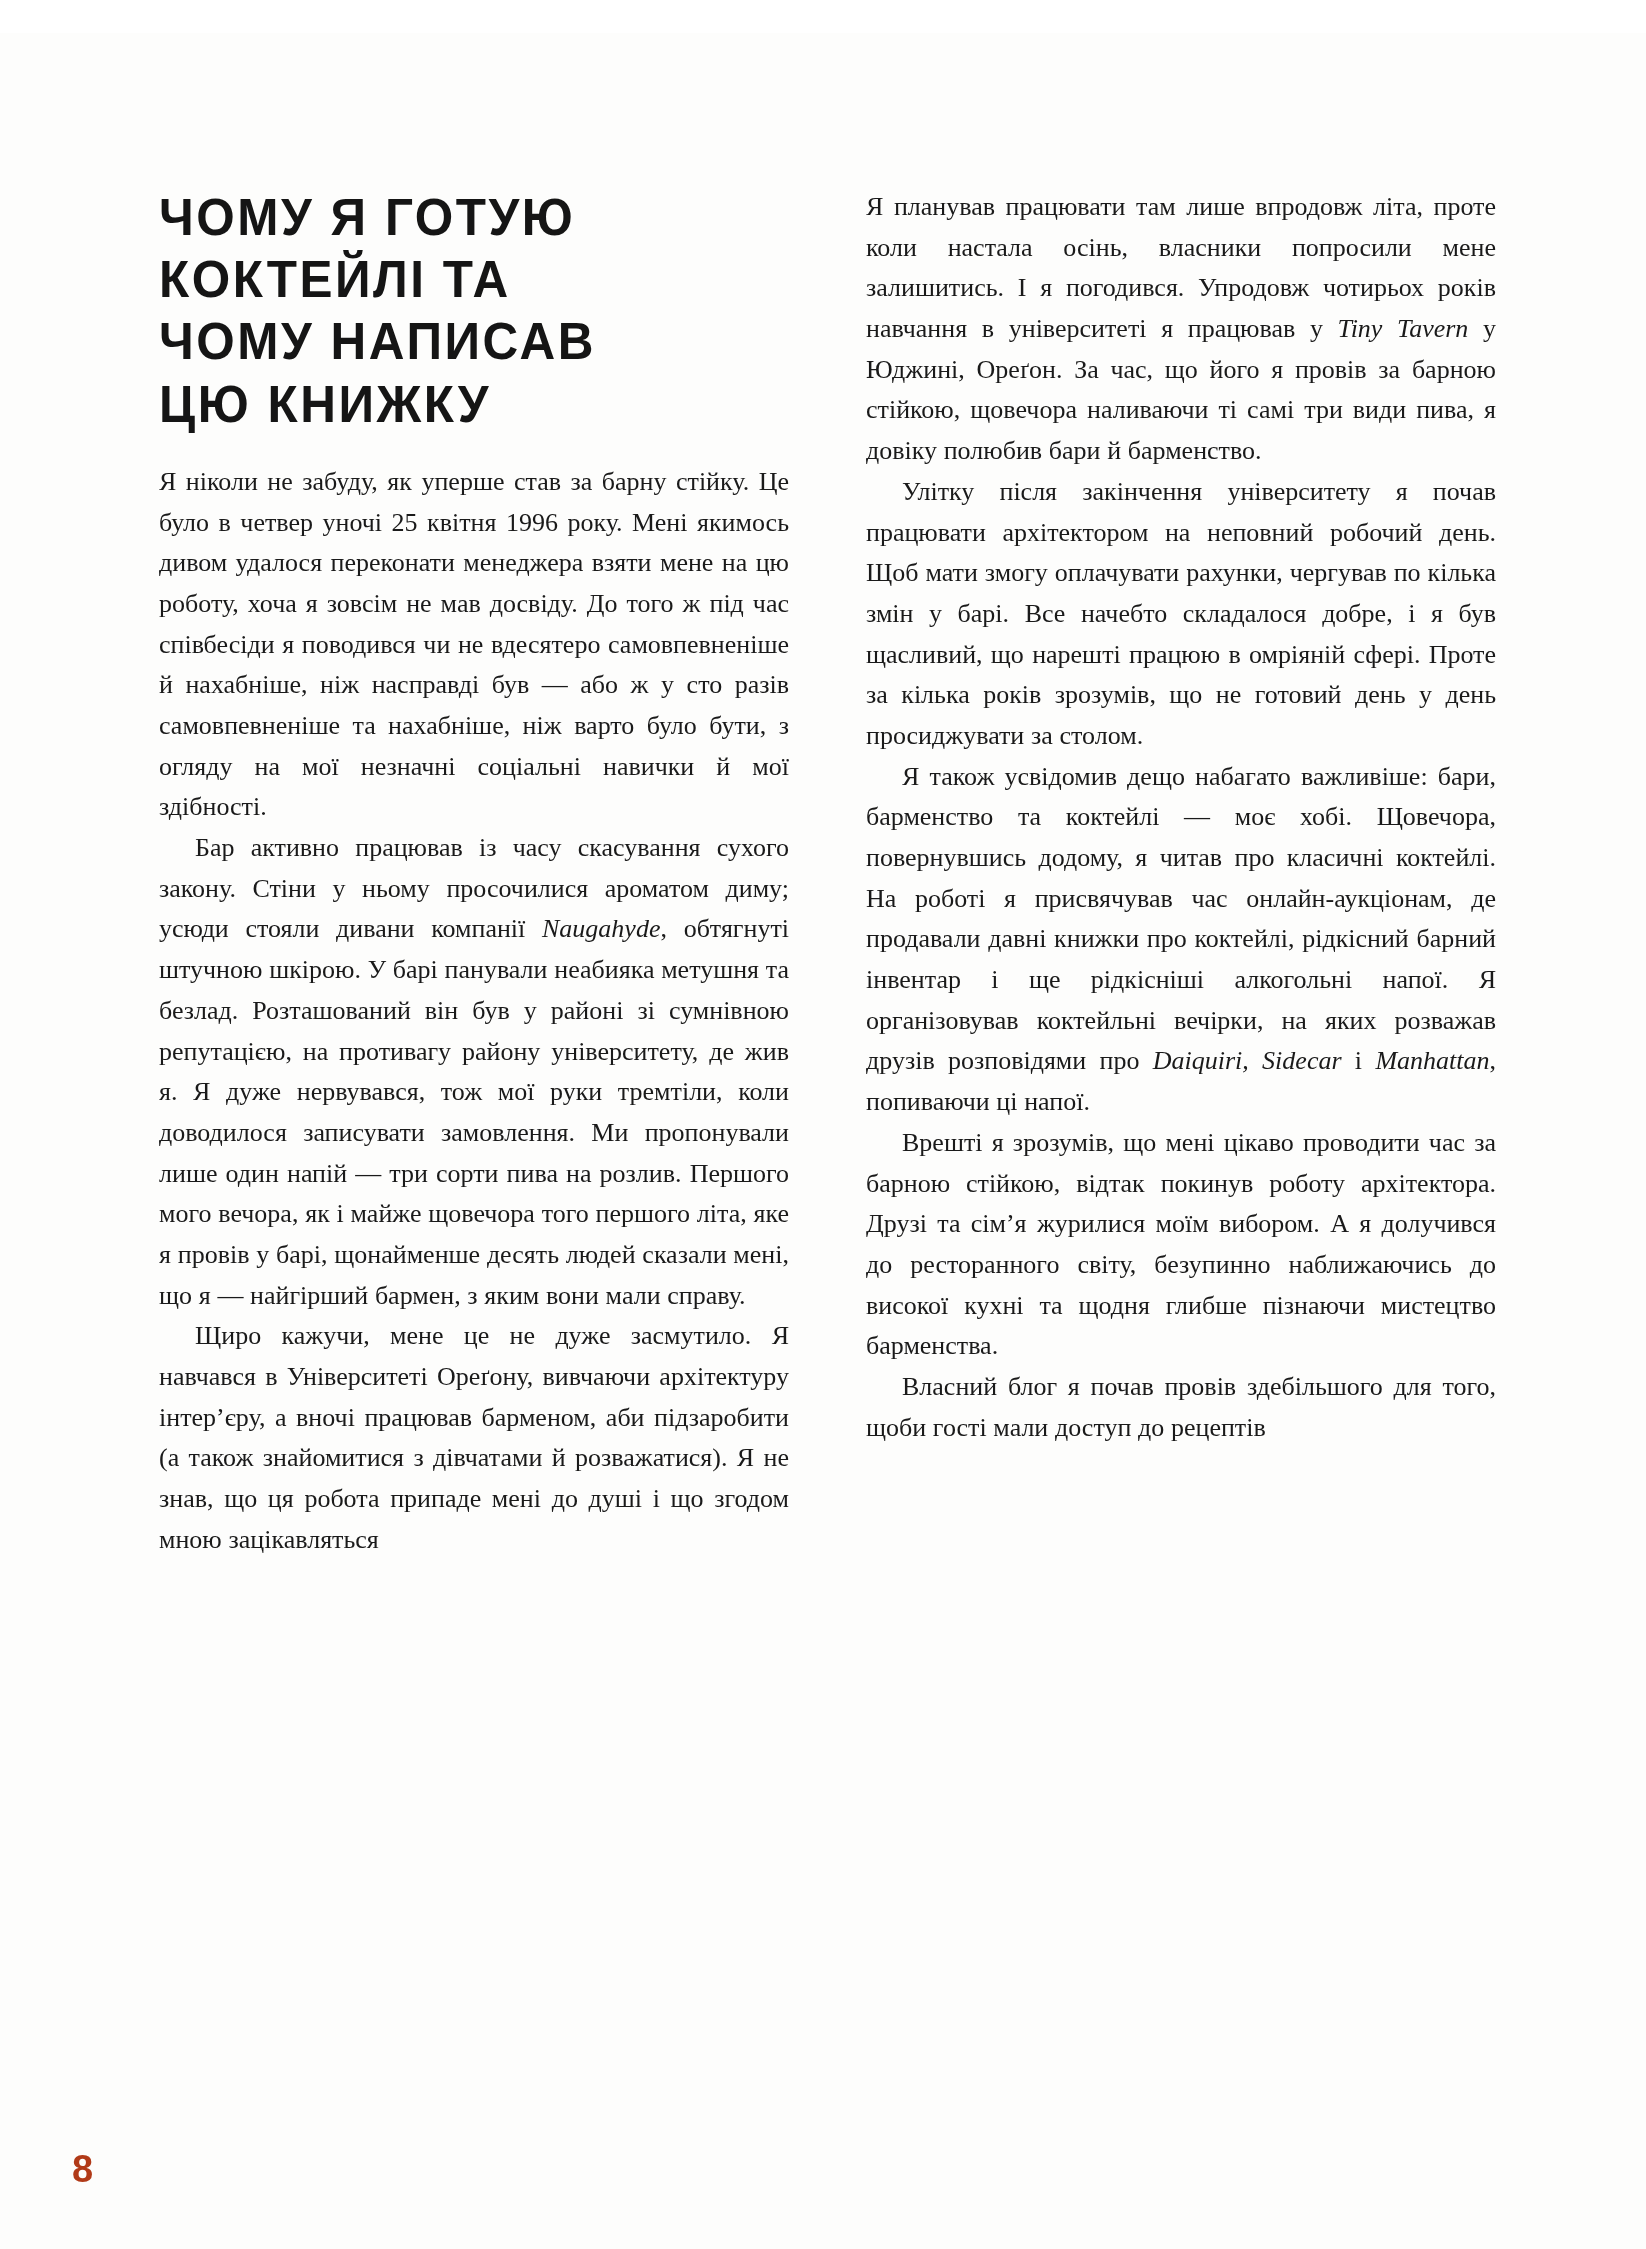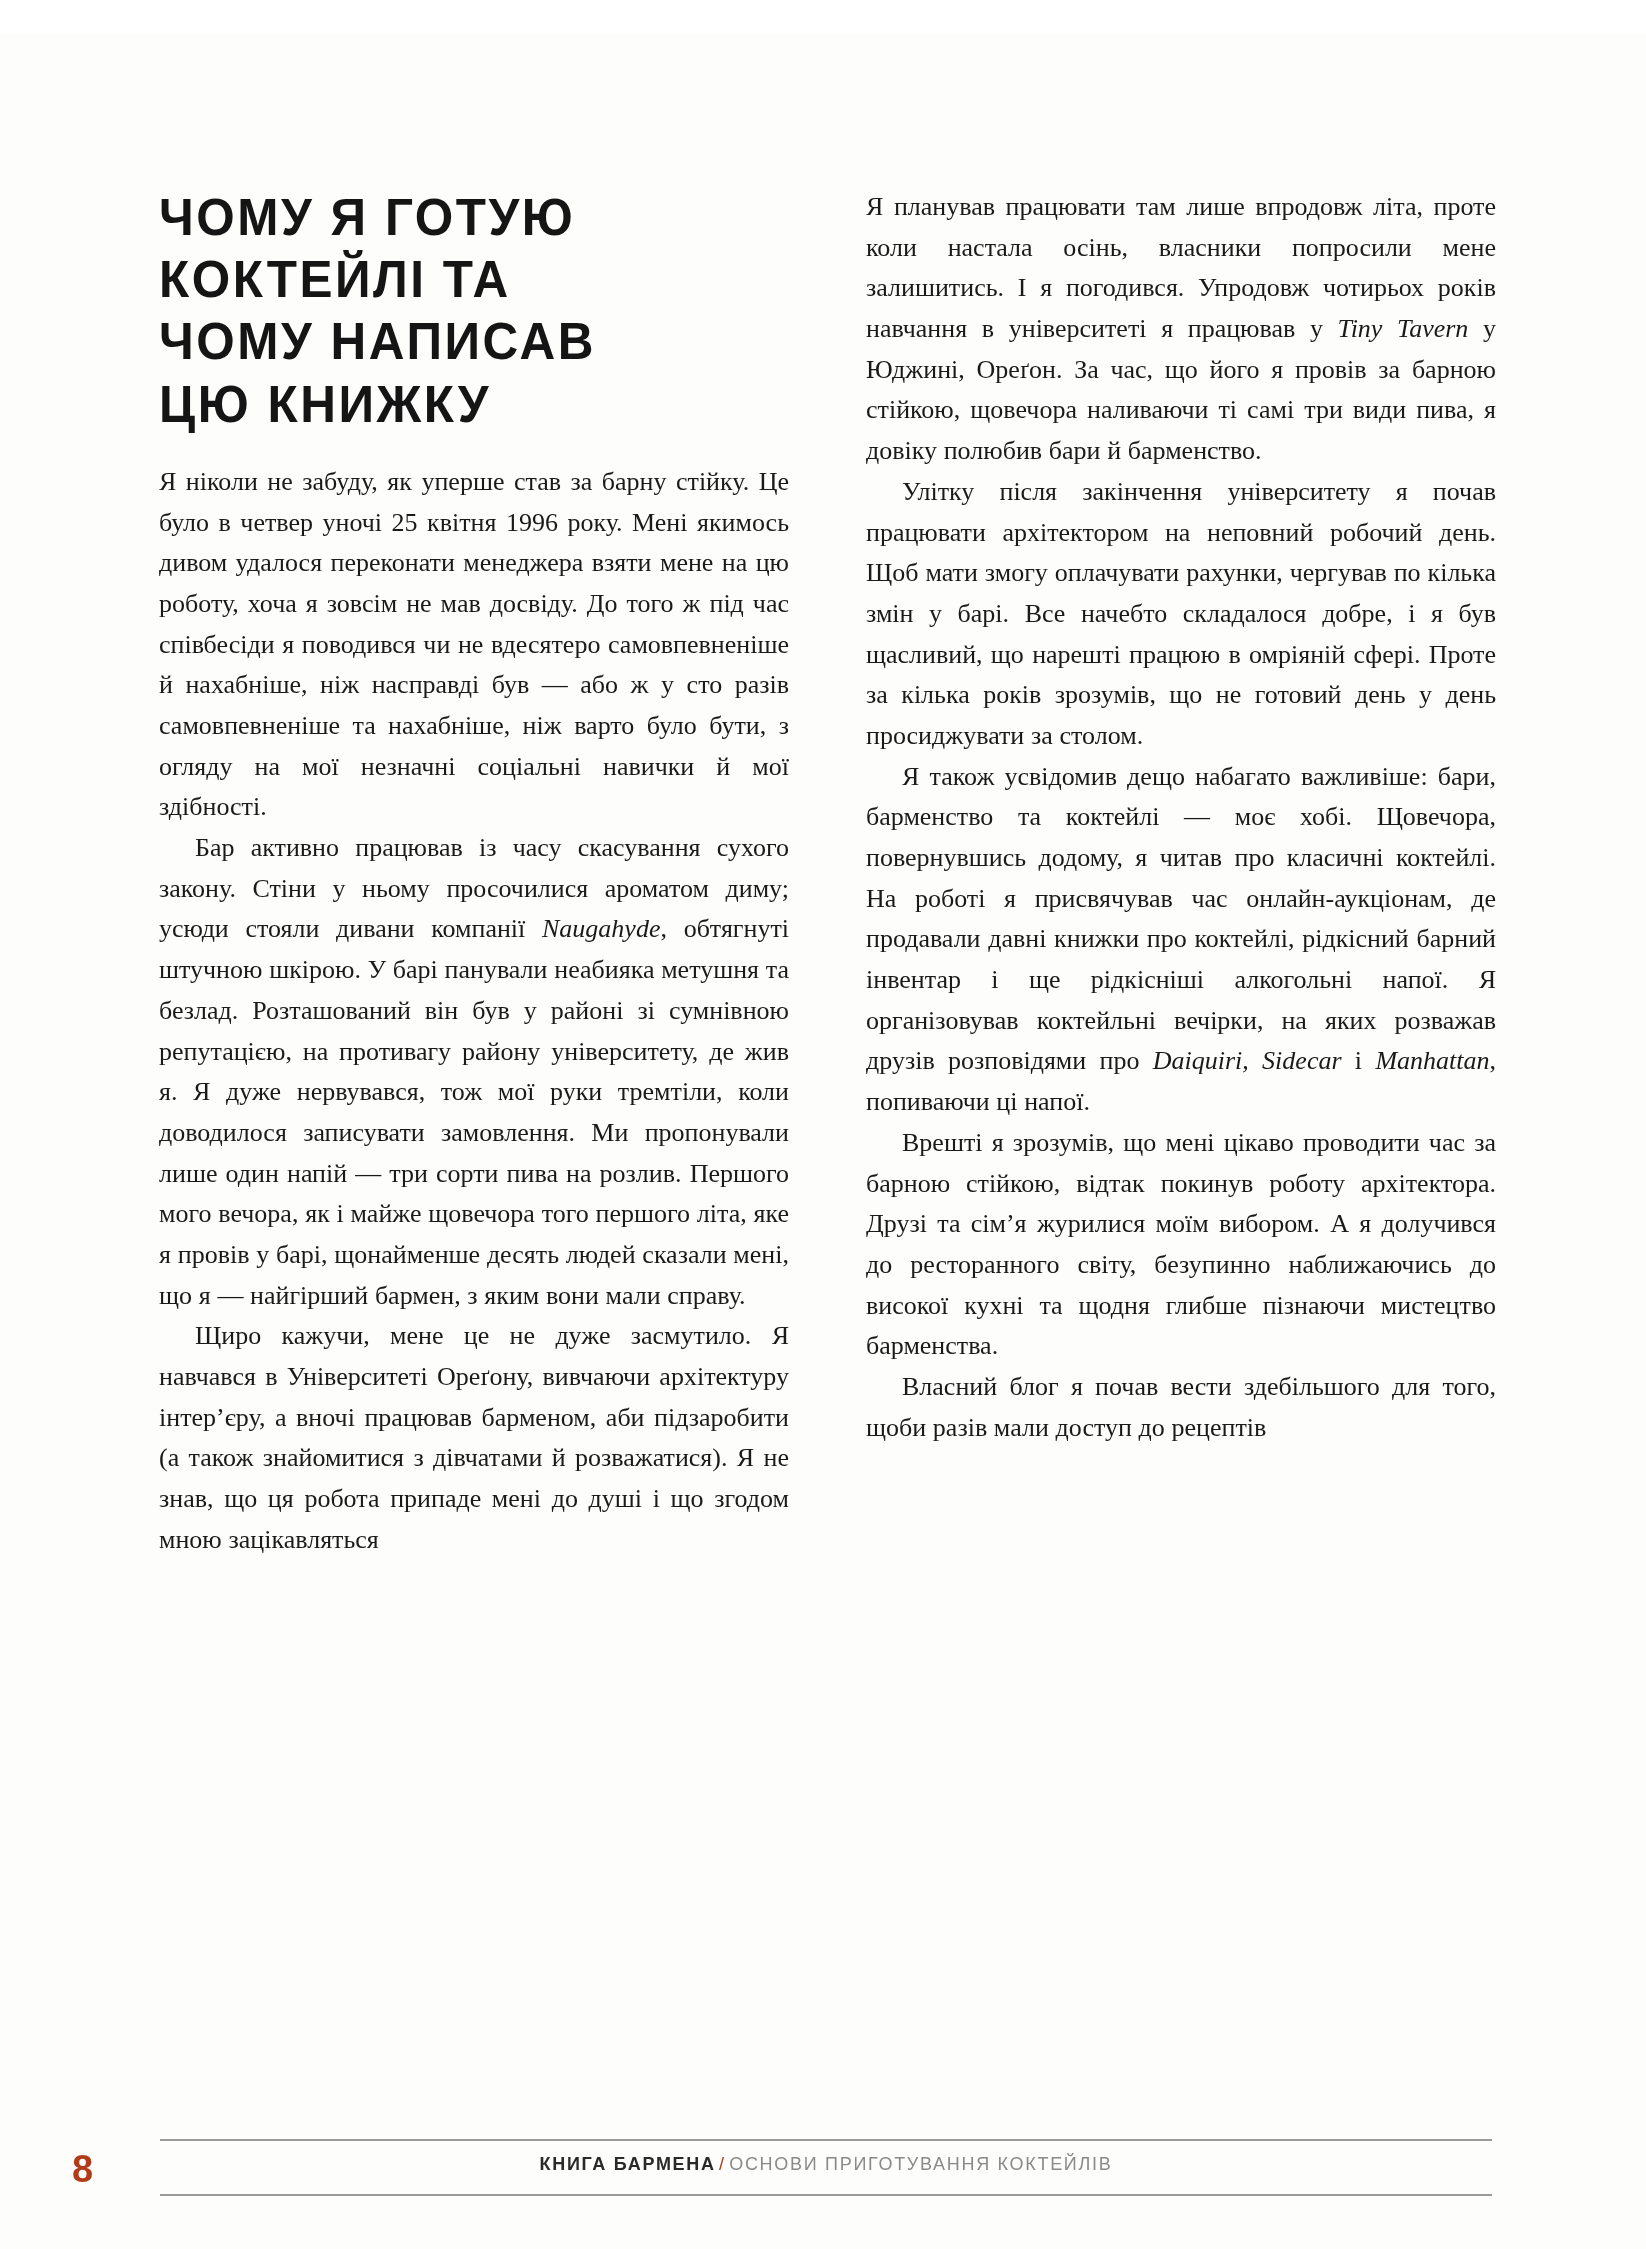--- a/index.html
+++ b/index.html
@@ -148,31 +148,24 @@
           <p class="body"><span>Щиро кажучи, мене це не дуже засмутило. Я навчався в Університеті Ореґону, вивчаючи архітектуру інтер’єру, а вночі працював барменом, аби підзаробити (а також знайомитися з дівчатами й розважатися). Я не знав, що ця робота припаде мені до душі і що згодом мною зацікавляться</span></p>
         </div>
     </div>
 
     <div class="col right">
       <div>
           <p class="body"><span>Я планував працювати там лише впродовж літа, проте коли настала осінь, власники попросили мене залишитись. І я погодився. Упродовж чотирьох років навчання в університеті я працював у </span><span class="it">Tiny Tavern</span><span> у Юджині, Ореґон. За час, що його я провів за барною стійкою, щовечора наливаючи ті самі три види пива, я довіку полюбив бари й барменство.</span></p>
           <p class="body"><span>Улітку після закінчення університету я почав працювати архітектором на неповний робочий день. Щоб мати змогу оплачувати рахунки, чергував по кілька змін у барі. Все начебто складалося добре, і я був щасливий, що нарешті працюю в омріяній сфері. Проте за кілька років зрозумів, що не готовий день у день просиджувати за столом.</span></p>
           <p class="body"><span>Я також усвідомив дещо набагато важливіше: бари, барменство та коктейлі — моє хобі. Щовечора, повернувшись додому, я читав про класичні коктейлі. На роботі я присвячував час онлайн-аукціонам, де продавали давні книжки про коктейлі, рідкісний барний інвентар і ще рідкісніші алкогольні напої. Я організовував коктейльні вечірки, на яких розважав друзів розповідями про </span><span class="it">Daiquiri, Sidecar</span><span> і </span><span class="it">Manhattan</span><span>, попиваючи ці напої.</span></p>
           <p class="body"><span>Врешті я зрозумів, що мені цікаво проводити час за барною стійкою, відтак покинув роботу архітектора. Друзі та сім’я журилися моїм вибором. А я долучився до ресторанного світу, безупинно наближаючись до високої кухні та щодня глибше пізнаючи мистецтво барменства.</span></p>
-          <p class="body"><span>Власний блог я почав вести здебільшого для того, щоби разів мали доступ до рецептів</span></p>
+          <p class="body"><span>Власний блог я почав провів здебільшого для того, щоби гості мали доступ до рецептів</span></p>
         </div>
     </div>
 
   </div>
 
   <div class="footer">
     <div class="folio">8</div>
-    <div class="rules">
-      <div class="rule top"></div>
-      <div class="rule bottom"></div>
-      <div class="running">
-        <span class="book">КНИГА БАРМЕНА</span><span class="slash">/</span><span class="sub">ОСНОВИ ПРИГОТУВАННЯ КОКТЕЙЛІВ</span>
-      </div>
-    </div>
   </div>
 
 </div>
 
 
 </body></html>

